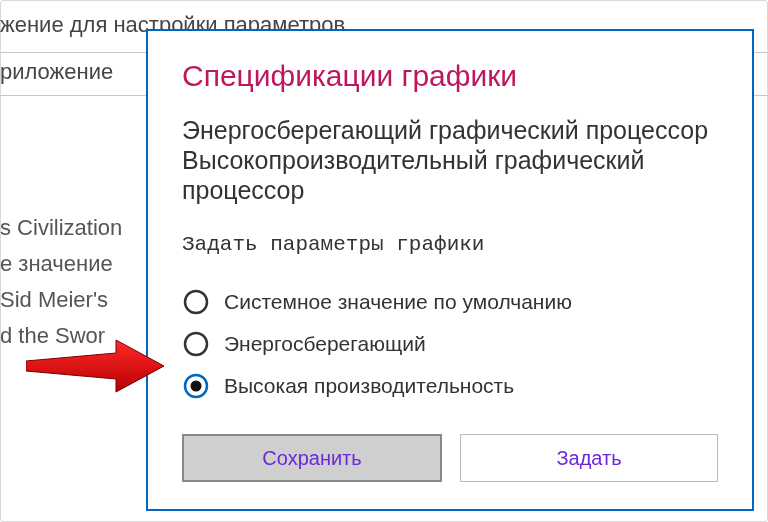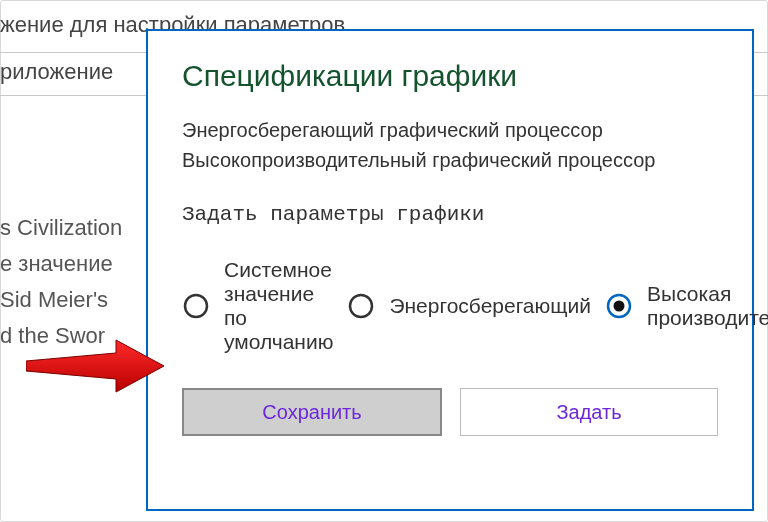--- a/index.html
+++ b/index.html
@@ -21,25 +21,25 @@
   .bg-sep2 { height: 1px; background: #c8c8c8; margin: 6px 0 0 0; }
   .bg-list-wrap { position: absolute; left: 0; top: 210px; width: 150px; color: #555; font-size: 22px; line-height: 36px; overflow: hidden; white-space: nowrap; }
 
   .dialog {
     position: absolute; left: 146px; top: 29px; width: 608px; height: 482px;
     background: #fff; border: 2px solid #0067c0;
     box-shadow: none;
   }
   .dialog-inner { padding: 28px 34px 24px 34px; }
 
-  .dlg-title { font-size: 30px; font-weight: 400; color: #14532d; margin-bottom: 22px; }
-  .dlg-desc { font-size: 20px; color: #333; line-height: 30px; margin-bottom: 28px; }
+  .dlg-title { font-size: 30px; font-weight: 400; color: #be185d; margin-bottom: 22px; }
+  .dlg-desc { font-size: 25px; color: #333; line-height: 30px; margin-bottom: 28px; }
   .dlg-subhead { font-size: 21px; color: #333; margin-bottom: 32px; font-family: Liberation Mono, monospace; }
 
-  .opts { display: flex; flex-direction: row; gap: 14px; margin-bottom: 34px; }
+  .opts { display: flex; flex-direction: column; gap: 14px; margin-bottom: 34px; }
   .radio-row { display: flex; align-items: center; gap: 14px; cursor: pointer; }
   .radio-circle { width: 28px; height: 28px; flex: 0 0 28px; display: inline-block; }
   .radio-label { font-size: 21px; color: #333; }
 
   .btn-row { display: flex; gap: 18px; }
   .btn {
     flex: 1; height: 48px; background: #cfcfcf; border: 2px solid #888;
     font-size: 20px; color: #6d28d9; cursor: pointer;
     display: flex; align-items: center; justify-content: center;
   }

